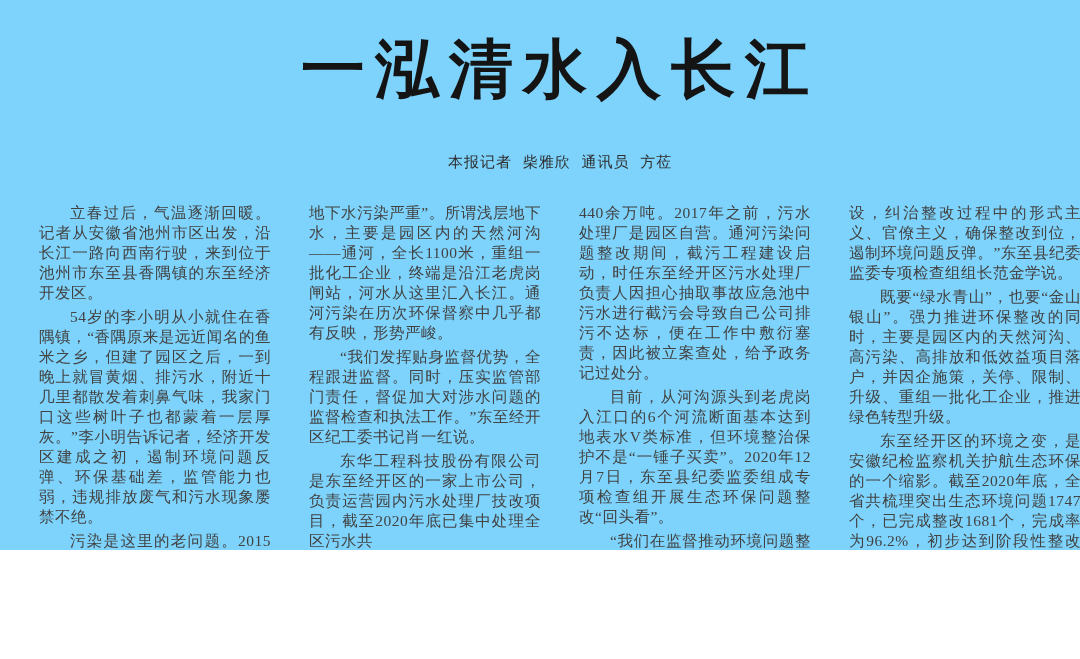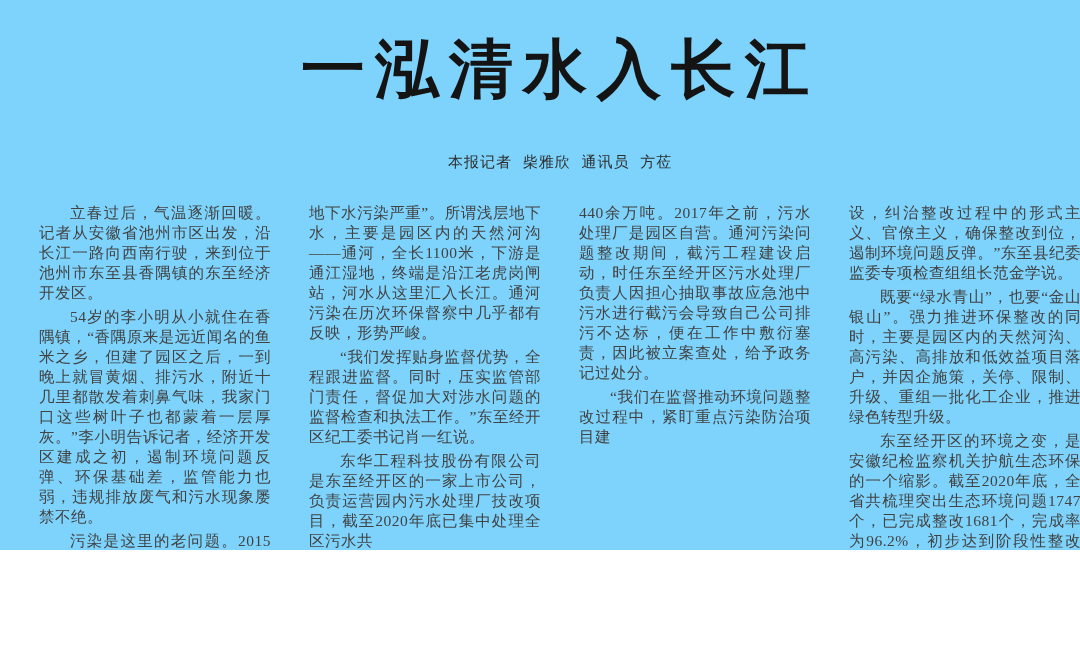--- a/index.html
+++ b/index.html
@@ -71,27 +71,28 @@
   <div class="columns">
 
     <div class="column">
       <p>立春过后，气温逐渐回暖。记者从安徽省池州市区出发，沿长江一路向西南行驶，来到位于池州市东至县香隅镇的东至经济开发区。</p>
       <p>54岁的李小明从小就住在香隅镇，“香隅原来是远近闻名的鱼米之乡，但建了园区之后，一到晚上就冒黄烟、排污水，附近十几里都散发着刺鼻气味，我家门口这些树叶子也都蒙着一层厚灰。”李小明告诉记者，经济开发区建成之初，遏制环境问题反弹、环保基础差，监管能力也弱，违规排放废气和污水现象屡禁不绝。</p>
       <p>污染是这里的老问题。2015年，媒体曝光东至经开区园区河沟污染问题，安徽省环保厅随后挂牌督办问题整改。2017年，中央环保督察发现问题整改不力，河沟截污仍不到位，企业高浓度废水仍渗漏入河，突出环境问题长期没有解决……</p>
       <p>2018年，东至经开区收到了国家推动长江经济带发展领导小组办公室的问题反馈函，指出“经开区浅层</p>
     </div>
 
     <div class="column">
-      <p class="cont">地下水污染严重”。所谓浅层地下水，主要是园区内的天然河沟——通河，全长1100米，下游是通江湿地，终端是沿江老虎岗闸站，河水从这里汇入长江。通河污染在历次环保督察中几乎都有反映，形势严峻。</p>
+      <p class="cont">地下水污染严重”。所谓浅层地下水，主要是园区内的天然河沟——通河，全长1100米，重组一批化工企业，终端是沿江老虎岗闸站，河水从这里汇入长江。通河污染在历次环保督察中几乎都有反映，形势严峻。</p>
       <p>“我们发挥贴身监督优势，全程跟进监督。同时，压实监管部门责任，督促加大对涉水问题的监督检查和执法工作。”东至经开区纪工委书记肖一红说。</p>
       <p>东华工程科技股份有限公司是东至经开区的一家上市公司，负责运营园内污水处理厂技改项目，截至2020年底已集中处理全区污水共</p>
     </div>
 
     <div class="column">
       <p class="cont">440余万吨。2017年之前，污水处理厂是园区自营。通河污染问题整改期间，截污工程建设启动，时任东至经开区污水处理厂负责人因担心抽取事故应急池中污水进行截污会导致自己公司排污不达标，便在工作中敷衍塞责，因此被立案查处，给予政务记过处分。</p>
+      <p>目前，从河沟源头到老虎岗入江口的6个河流断面基本达到地表水V类标准，但环境整治保护不是“一锤子买卖”。2020年12月7日，东至县纪委监委组成专项检查组开展生态环保问题整改“回头看”。</p>
       <p>“我们在监督推动环境问题整改过程中，紧盯重点污染防治项目建</p>
     </div>
 
     <div class="column">
       <p class="cont">设，纠治整改过程中的形式主义、官僚主义，确保整改到位，遏制环境问题反弹。”东至县纪委监委专项检查组组长范金学说。</p>
       <p>既要“绿水青山”，也要“金山银山”。强力推进环保整改的同时，主要是园区内的天然河沟、高污染、高排放和低效益项目落户，并因企施策，关停、限制、升级、重组一批化工企业，推进绿色转型升级。</p>
       <p>东至经开区的环境之变，是安徽纪检监察机关护航生态环保的一个缩影。截至2020年底，全省共梳理突出生态环境问题1747个，已完成整改1681个，完成率为96.2%，初步达到阶段性整改目标。</p>
     </div>
 
   </div>

